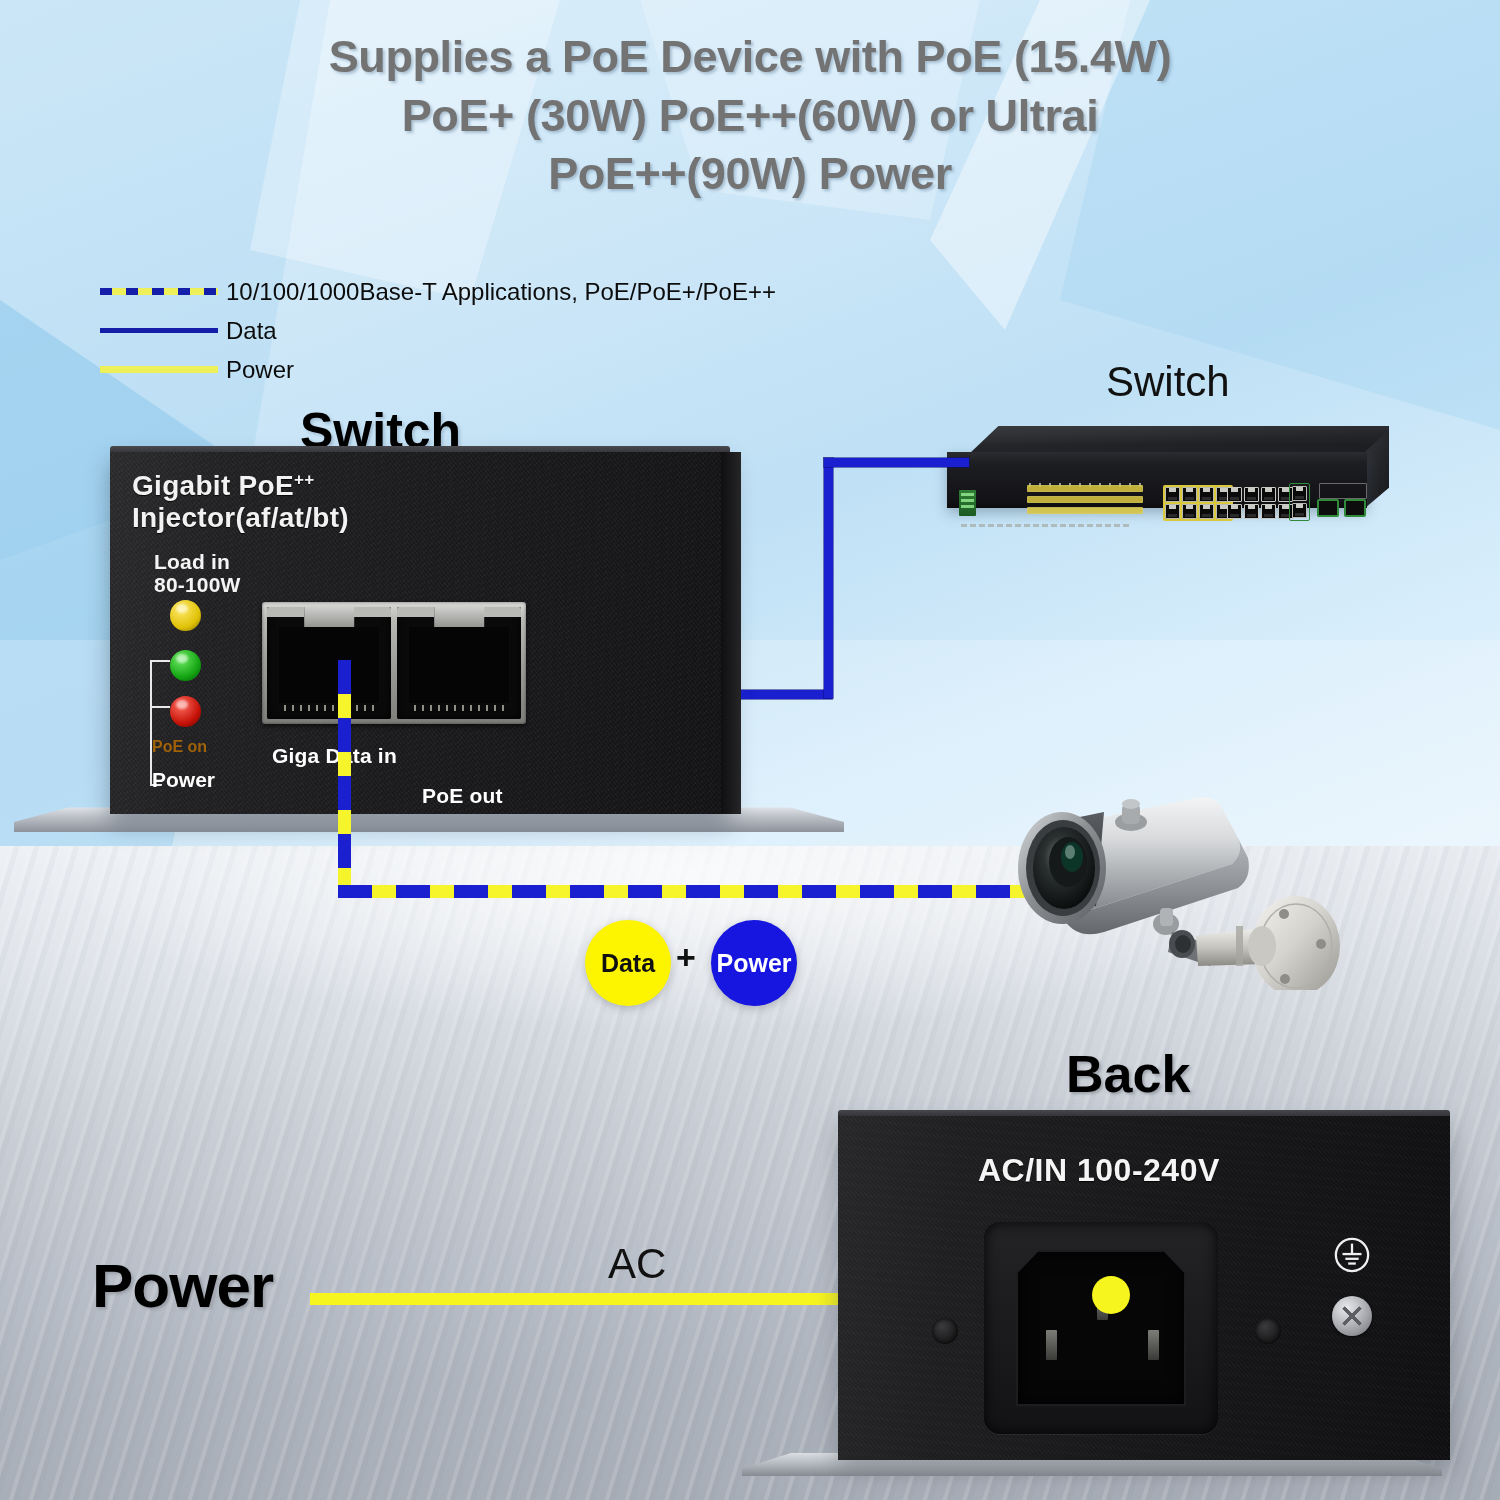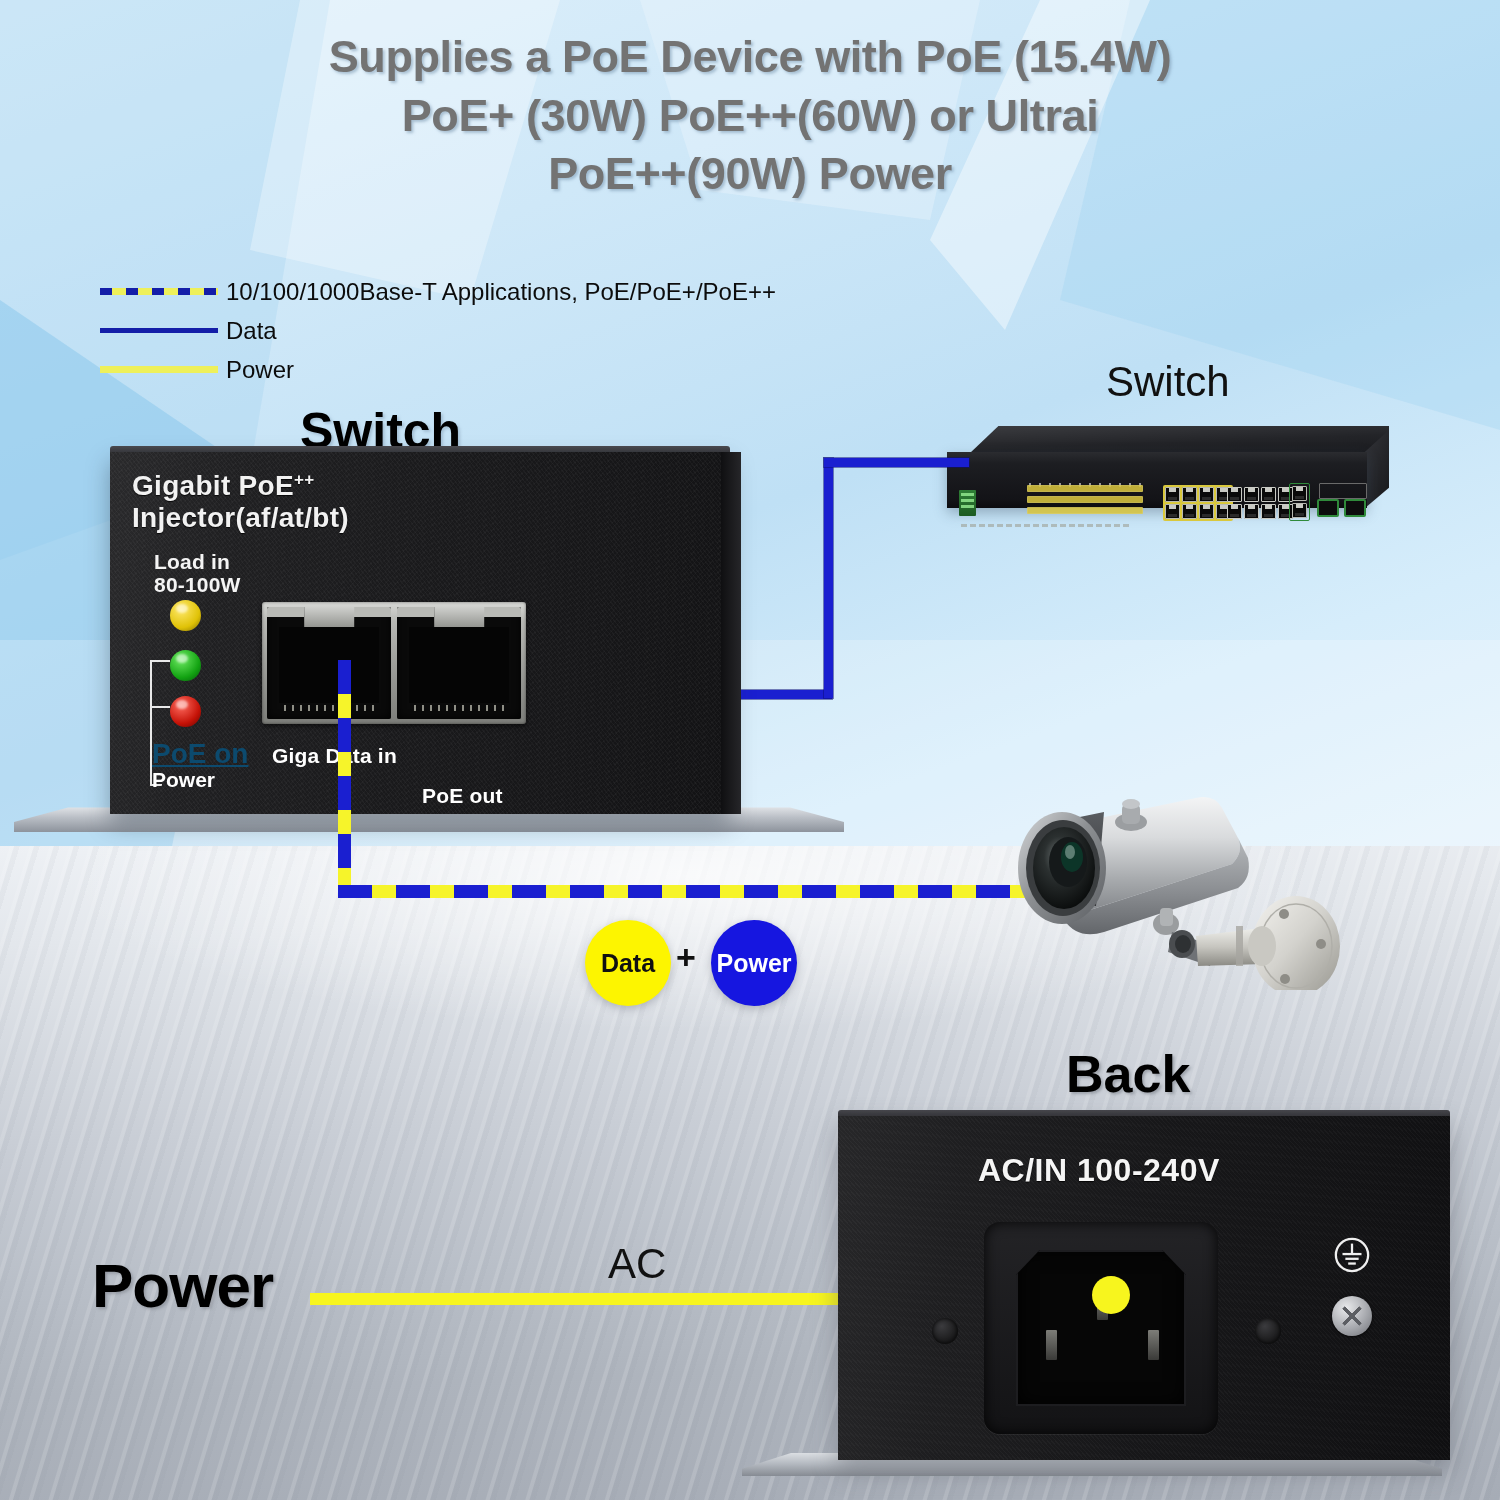--- a/index.html
+++ b/index.html
@@ -122,21 +122,21 @@
     content:"";position:absolute;left:6px;top:4px;width:12px;height:9px;border-radius:50%;
     background:rgba(255,255,255,.55);filter:blur(1px);
   }
   .led-y{left:170px;top:600px;background:radial-gradient(circle at 36% 30%,#ffe96b,#e0c207 62%,#7d6b00 100%);}
   .led-g{left:170px;top:650px;background:radial-gradient(circle at 36% 30%,#6dea62,#13a312 62%,#04560a 100%);}
   .led-r{left:170px;top:696px;background:radial-gradient(circle at 36% 30%,#ff6a5e,#c51207 62%,#5e0400 100%);}
   .brk{position:absolute;border-color:#e9e9e9;border-style:solid;}
   .brk-v{left:150px;top:660px;width:10px;height:122px;border-width:2px 0 2px 2px;border-radius:1px;}
   .brk-t1{left:150px;top:660px;width:20px;height:0;border-width:2px 0 0 0;}
   .brk-t2{left:150px;top:706px;width:20px;height:0;border-width:2px 0 0 0;}
-  .inj-poeon{position:absolute;left:152px;top:738px;color:#0c4a6e;font-size:28px;font-weight:bold;text-decoration:underline;}
+  .inj-poeon{position:absolute;left:152px;top:738px;color:#a16207;font-size:16px;font-weight:bold;}
   .inj-pwr{position:absolute;left:152px;top:768px;color:#fff;font-size:21px;font-weight:bold;}
 
   .rj-block{
     position:absolute;left:262px;top:602px;width:264px;height:122px;
     background:linear-gradient(180deg,#d8d9d6 0%,#b7b8b4 16%,#9a9b97 55%,#7c7d79 100%);
     border-radius:3px;padding:5px;box-sizing:border-box;display:flex;gap:6px;
     box-shadow:inset 0 0 3px rgba(0,0,0,.5), 0 2px 5px rgba(0,0,0,.6);
   }
   .rj{
     flex:1;position:relative;background:#0a0a0a;border-radius:2px;overflow:hidden;

